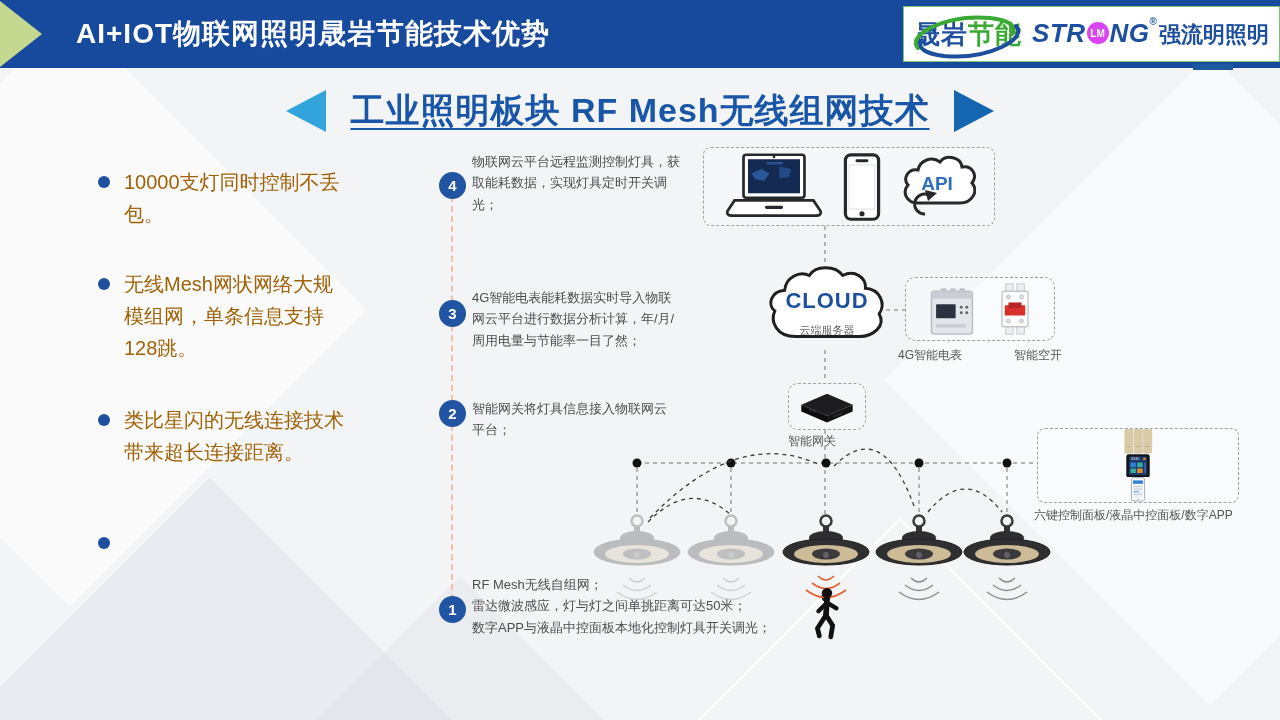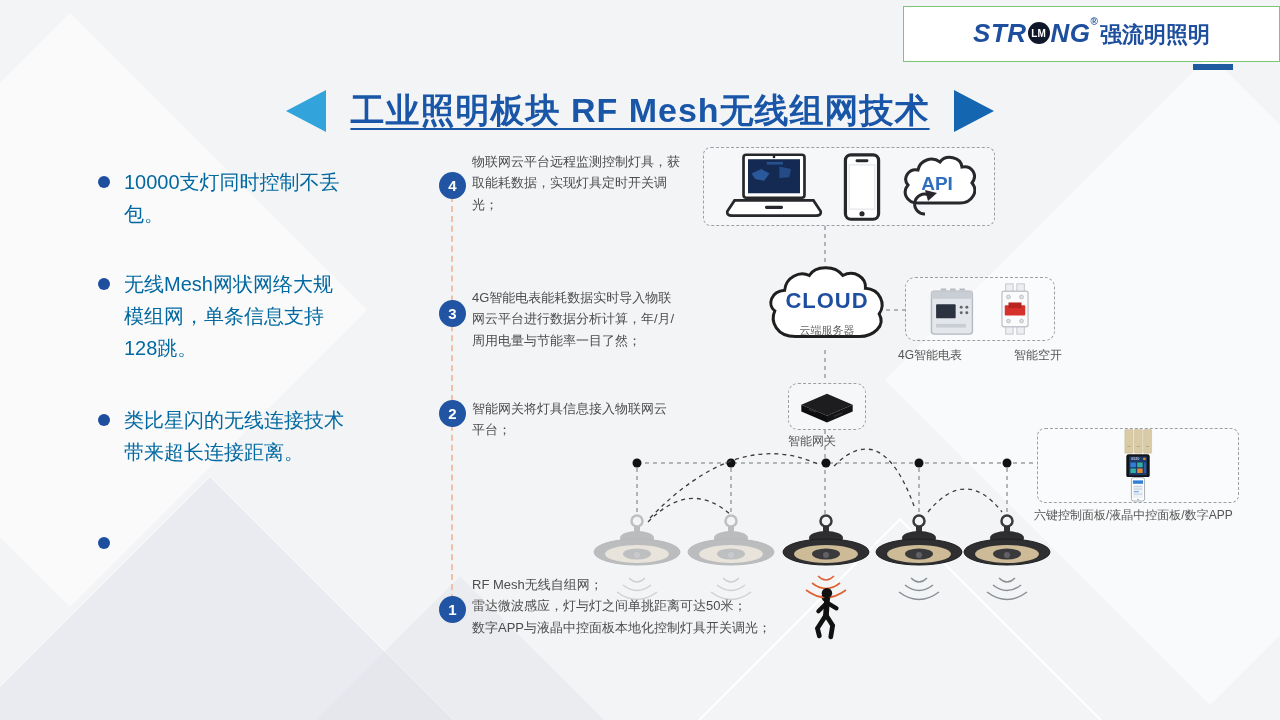--- a/index.html
+++ b/index.html
@@ -22,38 +22,38 @@
   .header-title { position:absolute; left:76px; top:0; height:68px; display:flex; align-items:center;
      color:#ffffff; font-size:28px; font-weight:bold; letter-spacing:1px; }
 
   .logo-box { position:absolute; left:903px; top:6px; width:377px; height:56px; background:#ffffff;
      border:1.5px solid #7cc576; display:flex; align-items:center; justify-content:center; gap:10px; }
   .logo-cn { position:relative; font-size:26px; font-weight:bold; letter-spacing:1px; white-space:nowrap; }
   .logo-cn .blue { color:#1d4f9e; } .logo-cn .green { color:#3aaa35; }
   .logo-orbit { position:absolute; left:-10px; top:-9px; pointer-events:none; }
   .logo-en { display:flex; align-items:flex-start; font-weight:bold; white-space:nowrap; }
   .logo-en .strong { color:#1d4f9e; font-size:26px; font-style:italic; letter-spacing:.5px; }
-  .logo-lm { display:inline-flex; width:22px; height:22px; border-radius:50%; background:#0f172a; color:#fff;
+  .logo-lm { display:inline-flex; width:22px; height:22px; border-radius:50%; background:#d946ef; color:#fff;
      font-size:10px; font-style:normal; align-items:center; justify-content:center; margin:4px 1px 0 1px; }
   .logo-reg { color:#1d4f9e; font-size:10px; margin-top:-2px; }
   .logo-right { color:#1d4f9e; font-size:22px; font-weight:bold; margin-left:2px; margin-top:2px; }
   .logo-dash { position:absolute; left:1193px; top:64px; width:40px; height:6px; background:#1d5aa0; }
 
   
   .section-row { position:absolute; left:0; top:88px; width:1280px; display:flex; align-items:center; justify-content:center; gap:24px; }
   .tri { width:0; height:0; border-top:21px solid transparent; border-bottom:21px solid transparent; }
   .tri-left { border-right:40px solid #33a3dc; }
   .tri-right { border-left:40px solid #1566b0; }
   .section-title { color:#1a56a8; font-size:34px; font-weight:bold; letter-spacing:1px;
      text-decoration:underline; text-underline-offset:6px; text-decoration-thickness:2px; }
 
   
   .bullet { position:absolute; left:98px; width:250px; display:flex; }
   .bullet .dot { width:12px; height:12px; border-radius:50%; background:#1d4f9e; margin:10px 14px 0 0; flex:none; }
-  .bullet .btext { color:#0369a1; font-size:20px; line-height:1.6; }
+  .bullet .btext { color:#a16207; font-size:20px; line-height:1.6; }
   .b1 { top:166px; } .b2 { top:268px; } .b3 { top:404px; } .b4 { top:527px; }
 
   
   .step-line { position:absolute; left:451px; top:196px; height:404px; border-left:2px dashed #f0bfa8; }
   .step-circle { position:absolute; left:439px; width:27px; height:27px; border-radius:50%; background:#2155a3;
      color:#fff; font-size:15px; font-weight:bold; display:flex; align-items:center; justify-content:center; }
   .sc4 { top:172px; } .sc3 { top:300px; } .sc2 { top:400px; } .sc1 { top:596px; }
   .step-text { position:absolute; left:472px; color:#4d4d4d; font-size:13px; line-height:1.65; }
   .st4 { top:151px; width:208px; } .st3 { top:287px; width:210px; } .st2 { top:398px; width:200px; }
   .st1 { top:574px; width:330px; white-space:pre-line; }
@@ -86,22 +86,33 @@
 <body>
 
 <div id="slide">
 
   <div class="bg-shape bg1"></div>
   <div class="bg-shape bg2"></div>
   <div class="bg-shape bg3"></div>
   <div class="bg-shape bg4"></div>
   <div class="bg-shape bg5"></div>
 
+  <div class="header">
+    <div class="header-arrow"></div>
+    <div class="header-title">AI+IOT物联网照明晟岩节能技术优势</div>
+  </div>
 
   <div class="logo-box">
+    <span class="logo-cn">
+      <svg class="logo-orbit" width="126" height="58" viewBox="0 0 126 58">
+        <path d="M14,40 C2,28 40,6 86,10 C104,12 114,18 108,26" fill="none" stroke="#3aaa35" stroke-width="4" stroke-linecap="round"></path>
+        <path d="M112,18 C124,30 86,52 40,48 C22,46 12,40 18,32" fill="none" stroke="#1d4f9e" stroke-width="4" stroke-linecap="round"></path>
+      </svg>
+      <span class="blue">晟岩</span><span class="green">节能</span>
+    </span>
     <span class="logo-en">
       <span class="strong">STR</span>
         <span class="logo-lm">LM</span>
         <span class="strong">NG</span>
         <span class="logo-reg">®</span>
         <span class="logo-right">强流明照明</span>
     </span>
   </div>
   <div class="logo-dash"></div>
 

